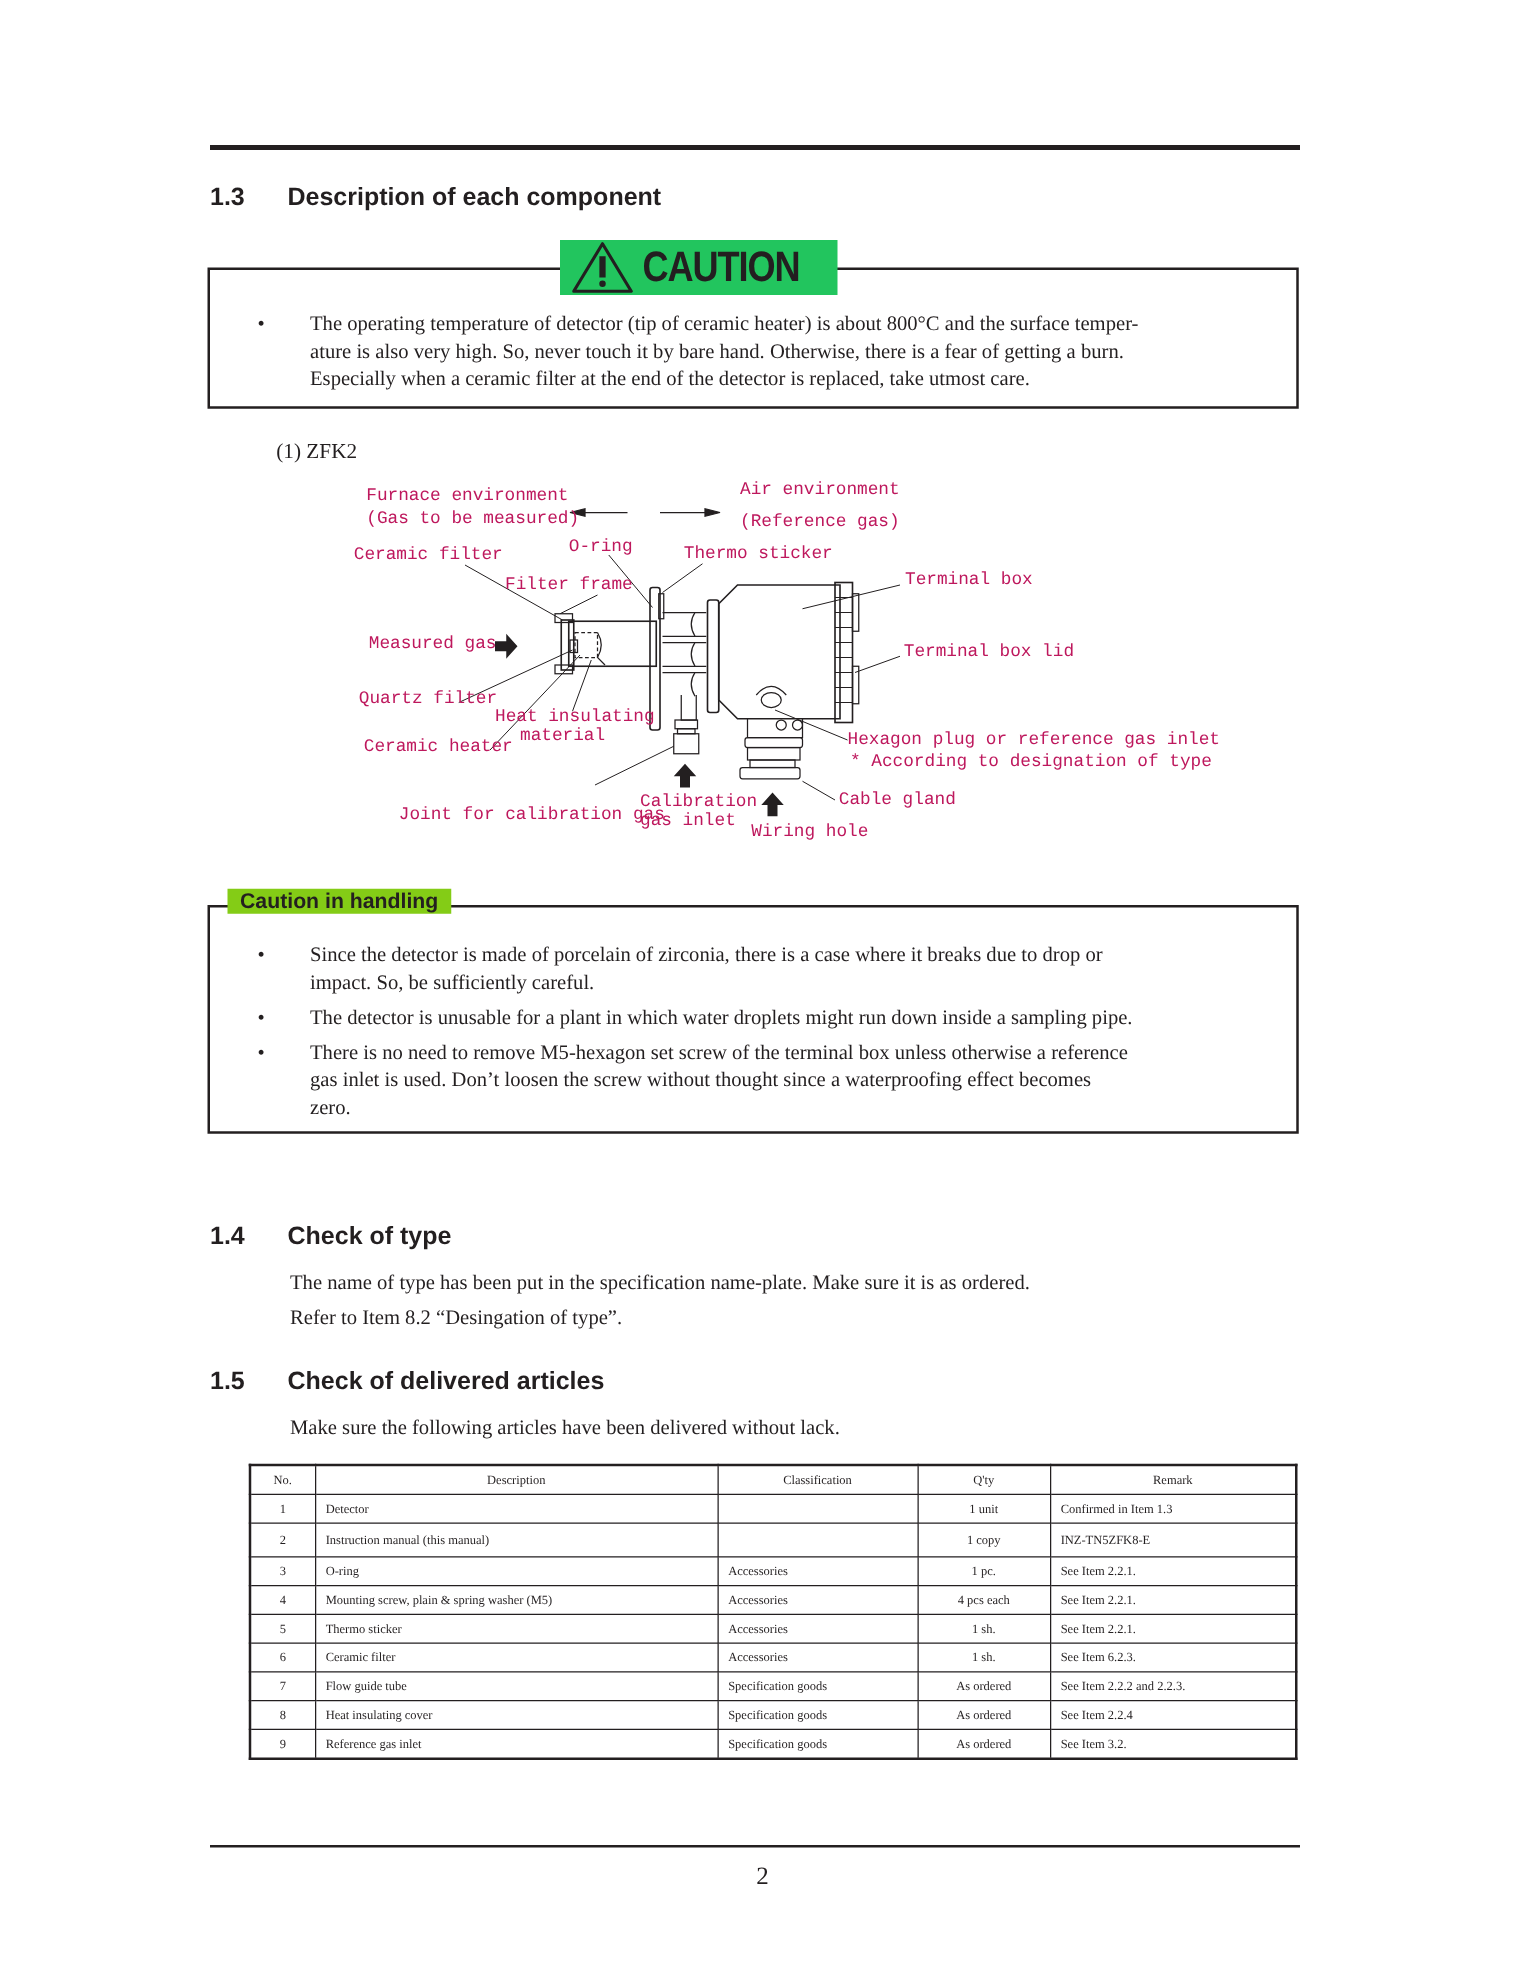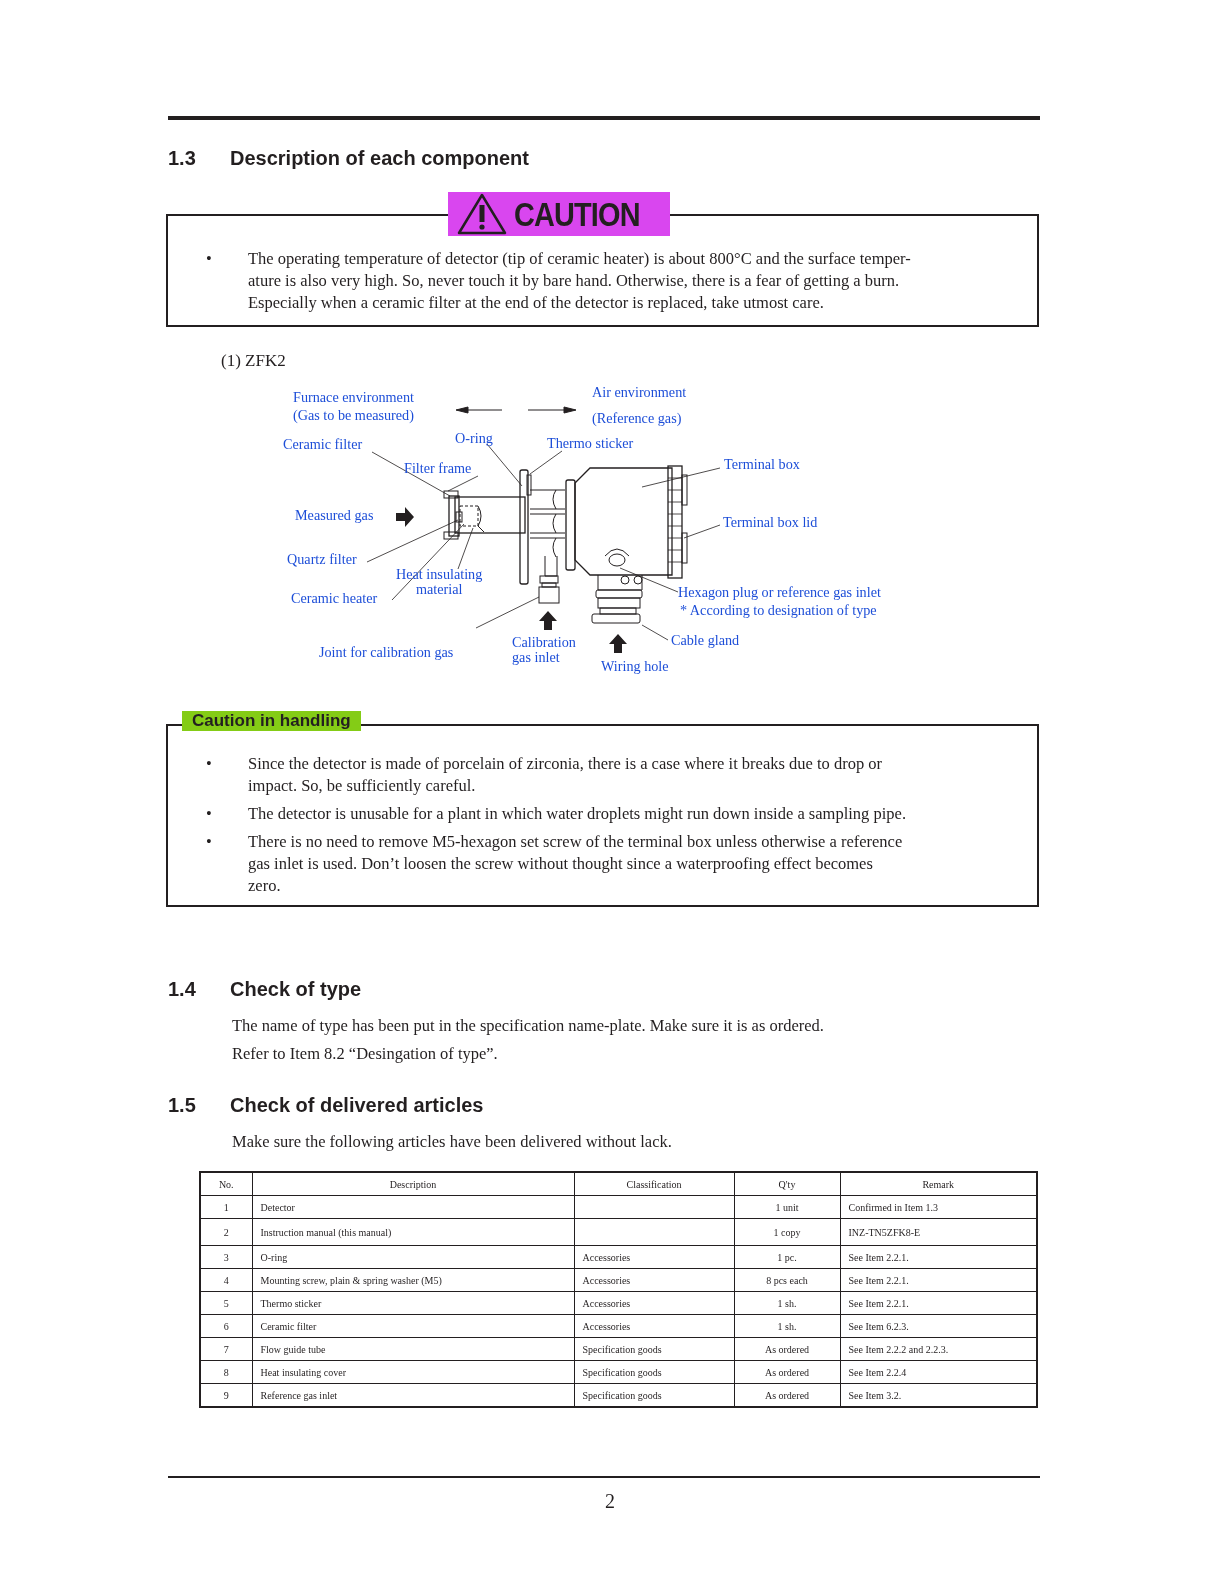--- a/index.html
+++ b/index.html
@@ -5,31 +5,31 @@
   html, body { margin: 0; padding: 0; background: #ffffff; }
   body { width: 1220px; height: 1583px; position: relative; overflow: hidden;
          font-family: "Liberation Serif", serif; color: #231f20; }
   .abs { position: absolute; }
   .rule { position: absolute; left: 168px; width: 872px; background: #231f20; }
   .h2 { position: absolute; font-family: "Liberation Sans", sans-serif; font-weight: bold;
         font-size: 20px; color: #231f20; }
   .h2 .num { display: inline-block; width: 62px; }
   .body-text { font-size: 16.5px; line-height: 22px; }
   .box { position: absolute; border: 2px solid #231f20; box-sizing: border-box; }
-  .caution-title { position: absolute; left: 448px; top: 192px; background: #d946ef; padding: 0 8px;
+  .caution-title { position: absolute; left: 448px; top: 192px; background: #22c55e; padding: 0 8px;
                    display: flex; align-items: center; gap: 6px; }
   .caution-title .word { font-family: "Liberation Sans", sans-serif; font-weight: bold; font-size: 34px;
                           letter-spacing: -1px; transform: scaleX(0.85); transform-origin: left center; }
   .bullet-row { position: absolute; display: flex; font-size: 16.5px; line-height: 22px; }
   .bullet-row .dot { width: 42px; flex: none; padding-left: 4px; }
   .bullet-row .txt { flex: 1; }
   .handling-title { position: absolute; left: 182px; top: 711px; background: #84cc16; padding: 0 10px;
                     font-family: "Liberation Sans", sans-serif; font-weight: bold; font-size: 17px; }
-  .diag-label { position: absolute; font-family: Liberation Serif, serif; font-size: 14.2px;
-                line-height: 17px; color: #1d4ed8; white-space: nowrap; }
+  .diag-label { position: absolute; font-family: Liberation Mono, monospace; font-size: 14.2px;
+                line-height: 17px; color: #be185d; white-space: nowrap; }
   table.articles { position: absolute; left: 199px; top: 1171px; width: 839px; border-collapse: collapse;
                    font-size: 10px; }
   table.articles td, table.articles th { border: 1.5px solid #231f20; padding: 0 8px; height: 22px;
                    font-weight: normal; text-align: left; vertical-align: middle; }
   table.articles { border: 2px solid #231f20; }
   table.articles th { text-align: center; }
   table.articles td.c { text-align: center; }
   table.articles tr.tall td { height: 26px; }
   .page-num { position: absolute; left: 0; width: 1220px; top: 1490px; text-align: center; font-size: 20px; }
 </style>
@@ -243,21 +243,21 @@
         <td class="c">3</td>
         <td>O-ring</td>
         <td>Accessories</td>
         <td class="c">1 pc.</td>
         <td>See Item 2.2.1.</td>
       </tr>
       <tr>
         <td class="c">4</td>
         <td>Mounting screw, plain &amp; spring washer (M5)</td>
         <td>Accessories</td>
-        <td class="c">8 pcs each</td>
+        <td class="c">4 pcs each</td>
         <td>See Item 2.2.1.</td>
       </tr>
       <tr>
         <td class="c">5</td>
         <td>Thermo sticker</td>
         <td>Accessories</td>
         <td class="c">1 sh.</td>
         <td>See Item 2.2.1.</td>
       </tr>
       <tr>

